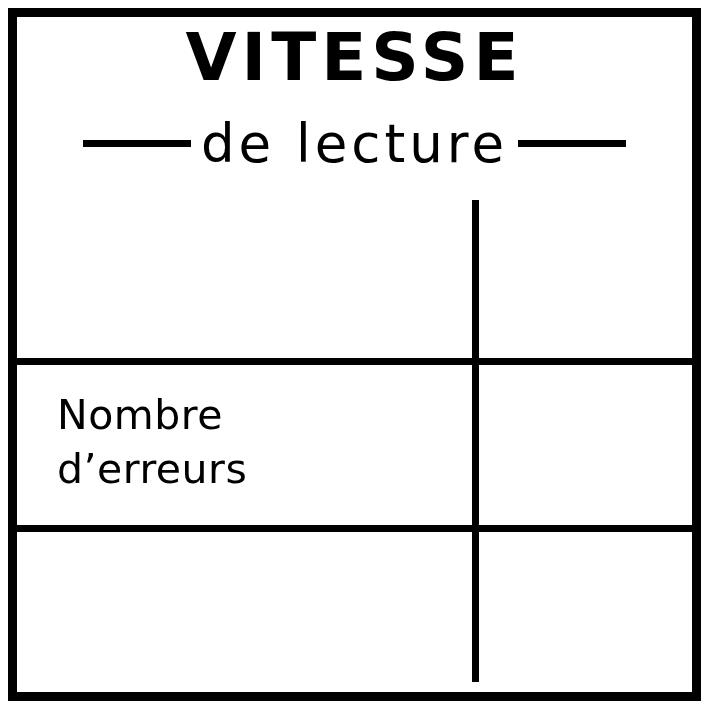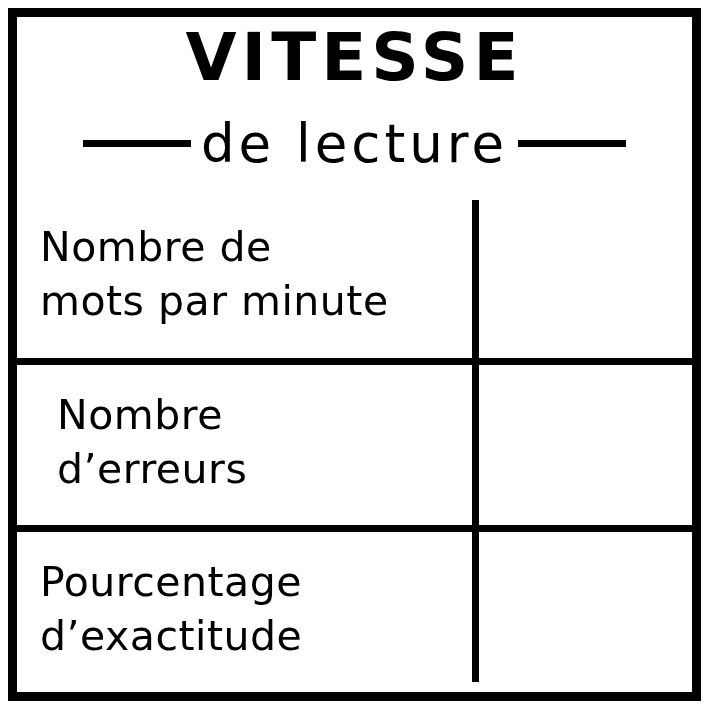--- a/index.html
+++ b/index.html
@@ -166,35 +166,28 @@
 
     <div class="subtitle-row">
       <div class="rule rule-left"></div>
       <div class="title-sub">de lecture</div>
       <div class="rule rule-right"></div>
     </div>
   </div>
 
   <div class="table">
 
-    <div class="row row-0">
-      <div class="cell-label" style="white-space: pre-line;">Nombre de
-mots par minute</div>
-      <div class="cell-value"></div>
-    </div>
 
     <div class="row row-1">
       <div class="cell-label" style="white-space: pre-line;">Nombre
 d’erreurs</div>
       <div class="cell-value"></div>
     </div>
 
     <div class="row row-2">
-      <div class="cell-label" style="white-space: pre-line;">Pourcentage
-d’exactitude</div>
       <div class="cell-value"></div>
     </div>
 
   </div>
 
   <div class="hline hline-1"></div>
   <div class="hline hline-2"></div>
   <div class="vline"></div>
 
 </div>

